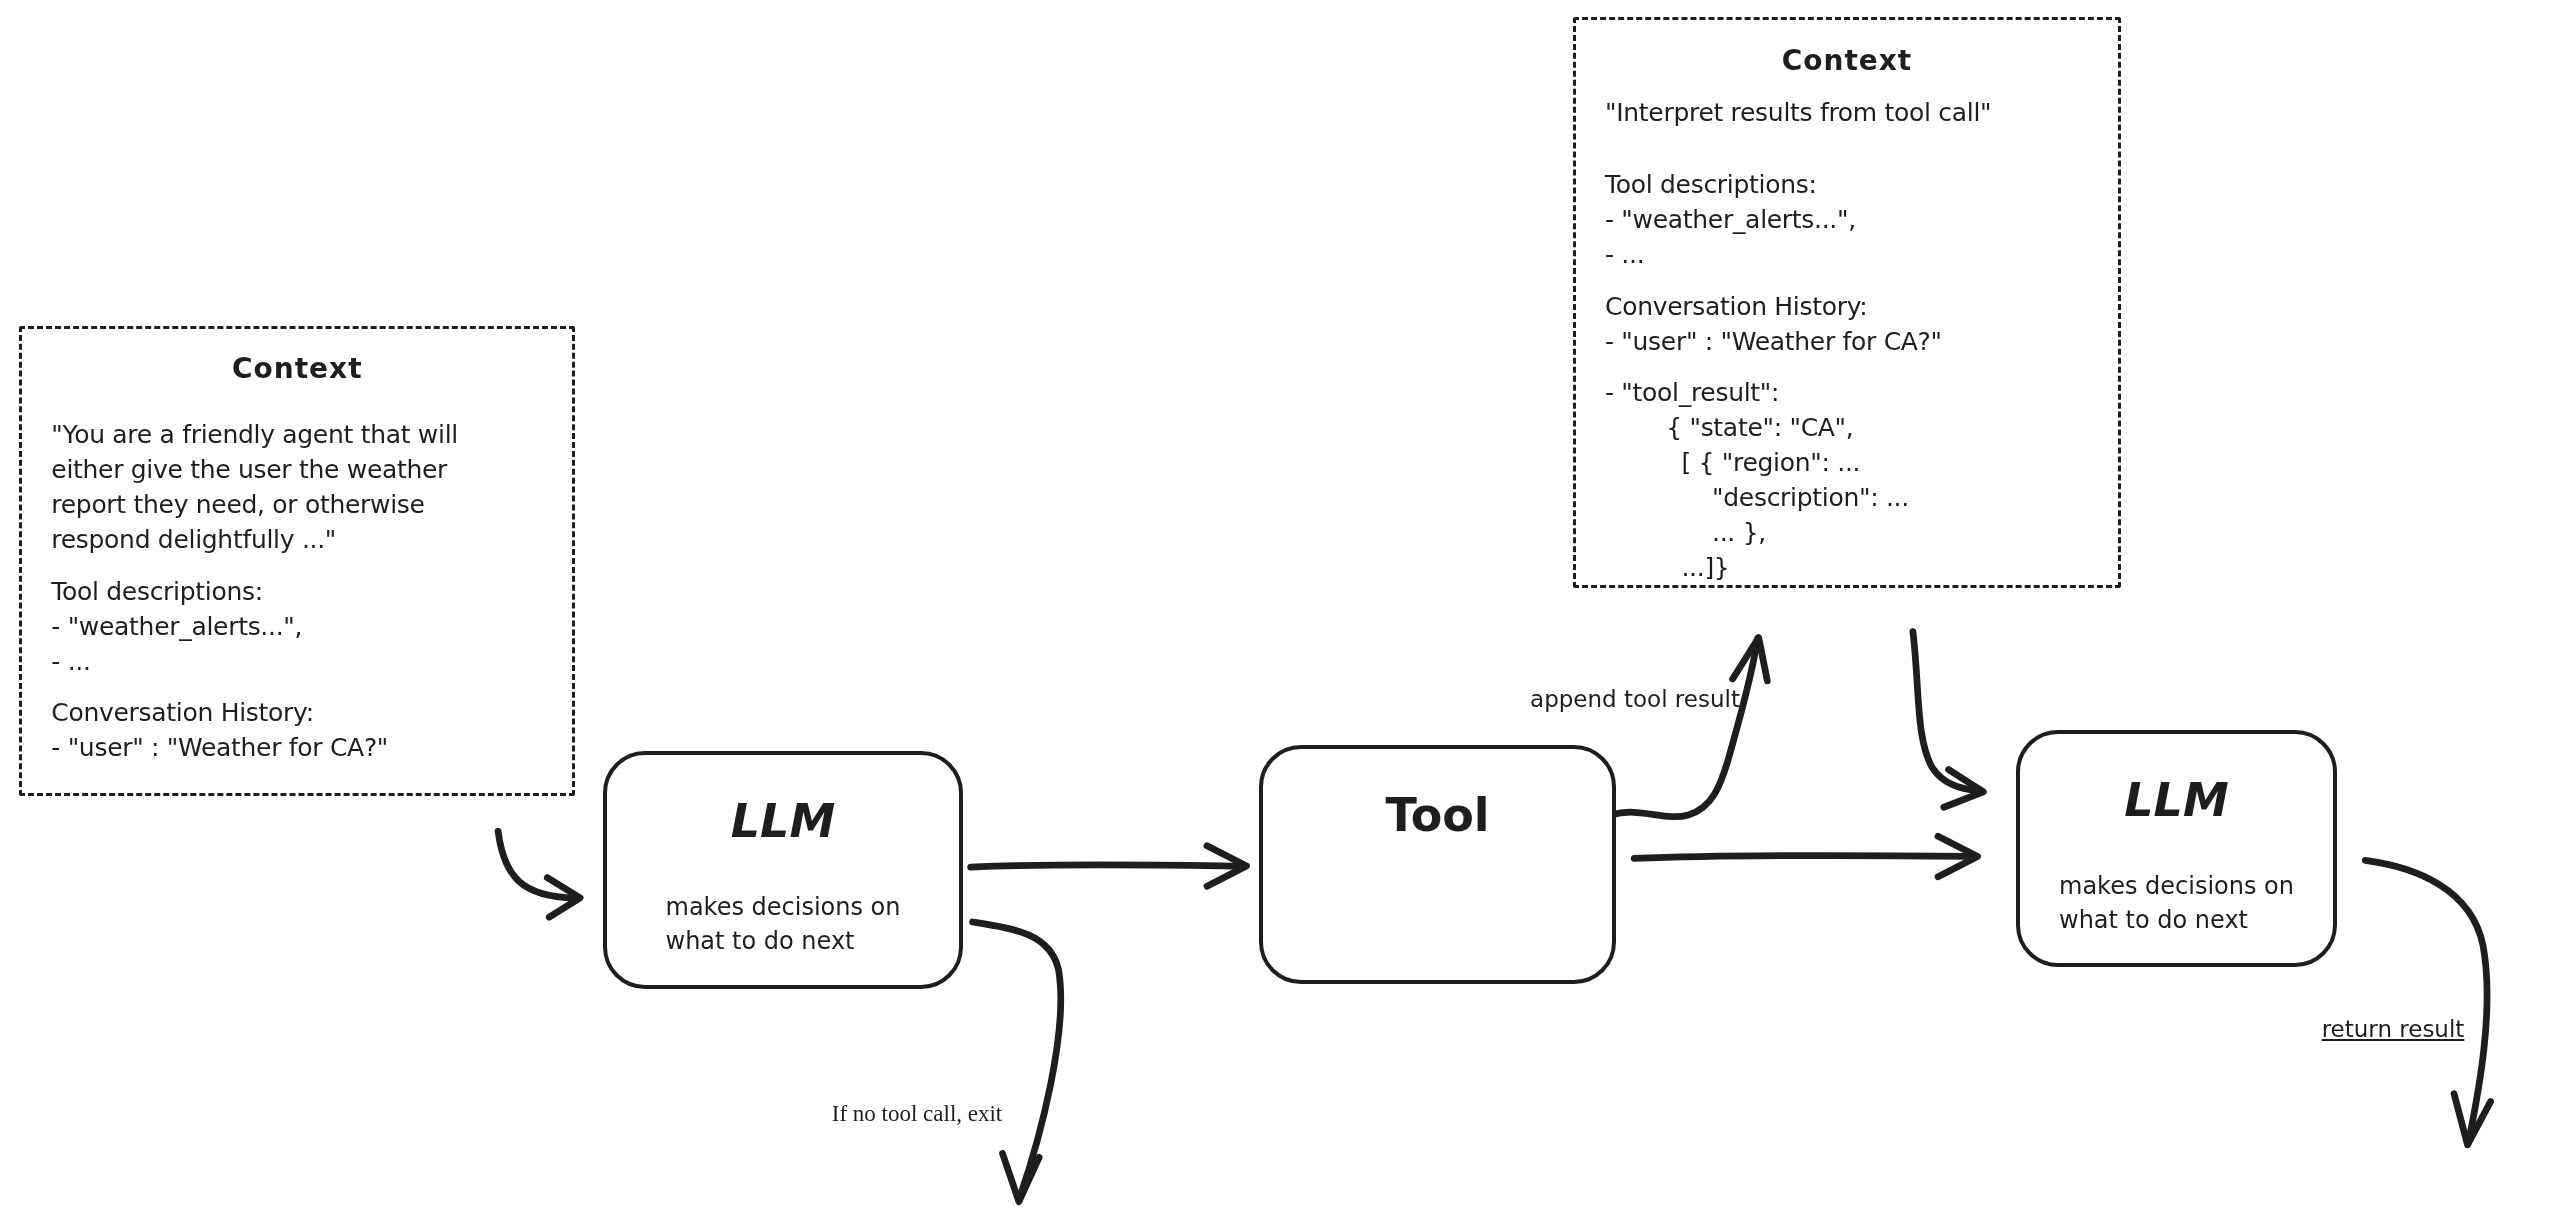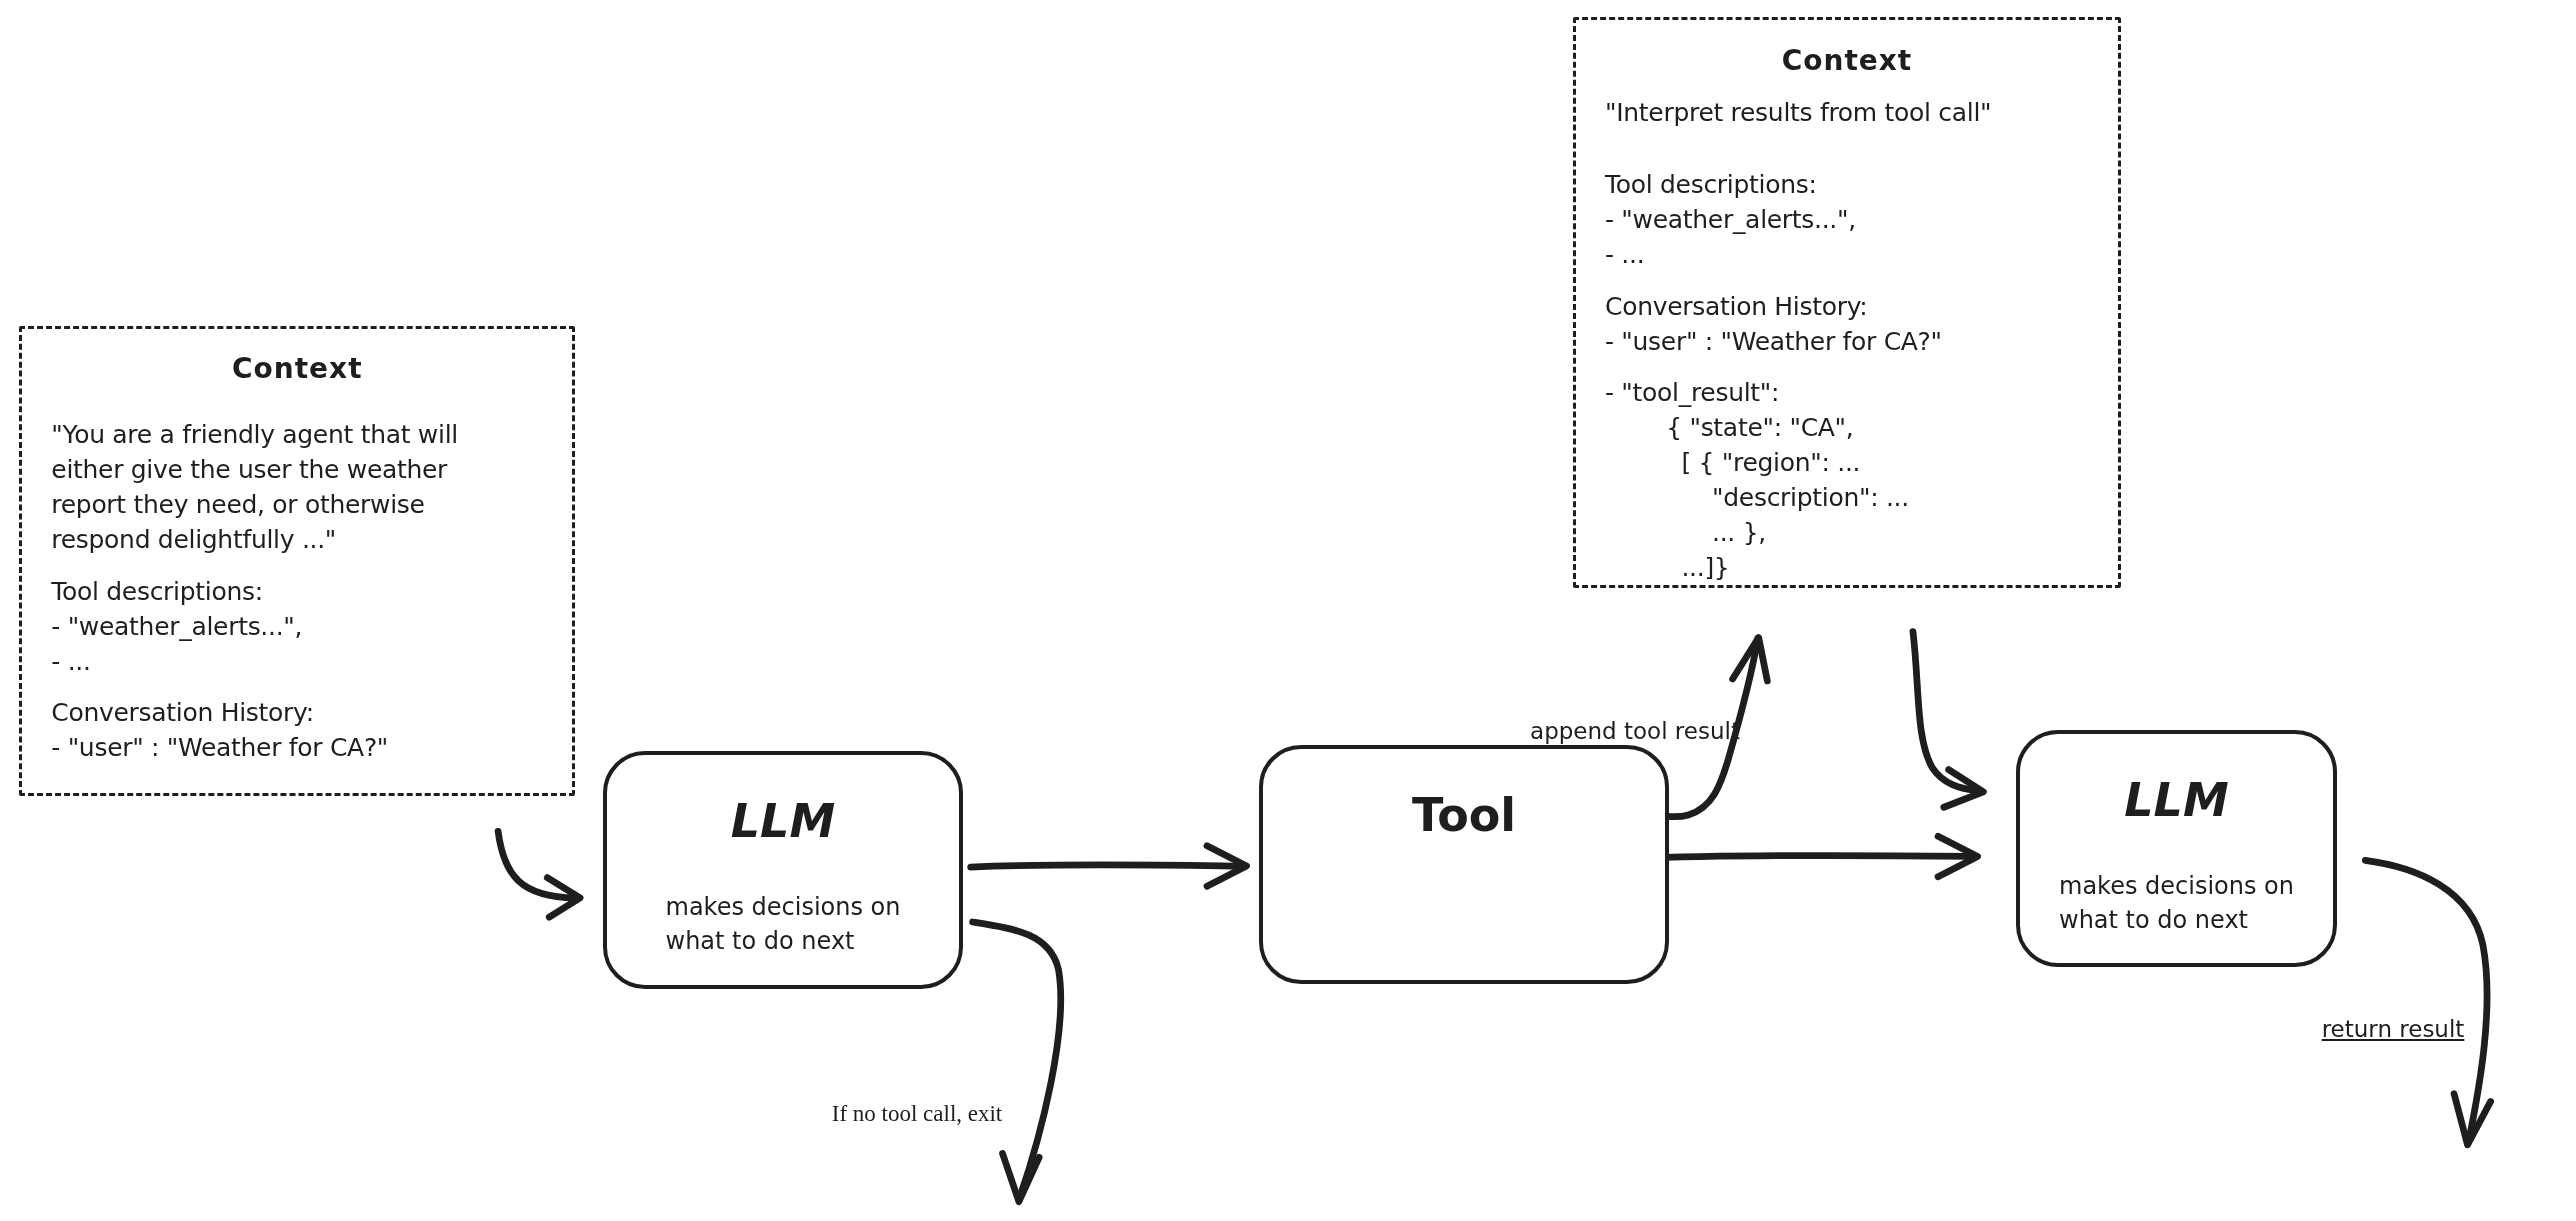--- a/index.html
+++ b/index.html
@@ -148,28 +148,28 @@
           ...]}</div>
     </div>
   </div>
 
   <div class="node" style="left:603px; top:751px; width:360px; height:238px;">
     <div class="node-title slanted">LLM</div>
     <div class="node-sub">makes decisions on
 what to do next</div>
   </div>
 
-  <div class="node" style="left:1259px; top:745px; width:410px; height:239px;">
+  <div class="node" style="left:1259px; top:745px; width:357px; height:239px;">
     <div class="node-title">Tool</div>
   </div>
 
   <div class="node" style="left:2016px; top:730px; width:321px; height:237px;">
     <div class="node-title slanted">LLM</div>
     <div class="node-sub">makes decisions on
 what to do next</div>
   </div>
 
-  <div class="edge-label" style="left:1635px; top:699px;margin-top:32px;">append tool result</div>
+  <div class="edge-label" style="left:1635px; top:699px;">append tool result</div>
   <div class="edge-label" style="left:917px; top:1114px;font-family:Liberation Serif, serif;">If no tool call, exit</div>
   <div class="edge-label" style="left:2393px; top:1029px;text-decoration:underline;">return result</div>
 
 </div>
 
 
 </body></html>

